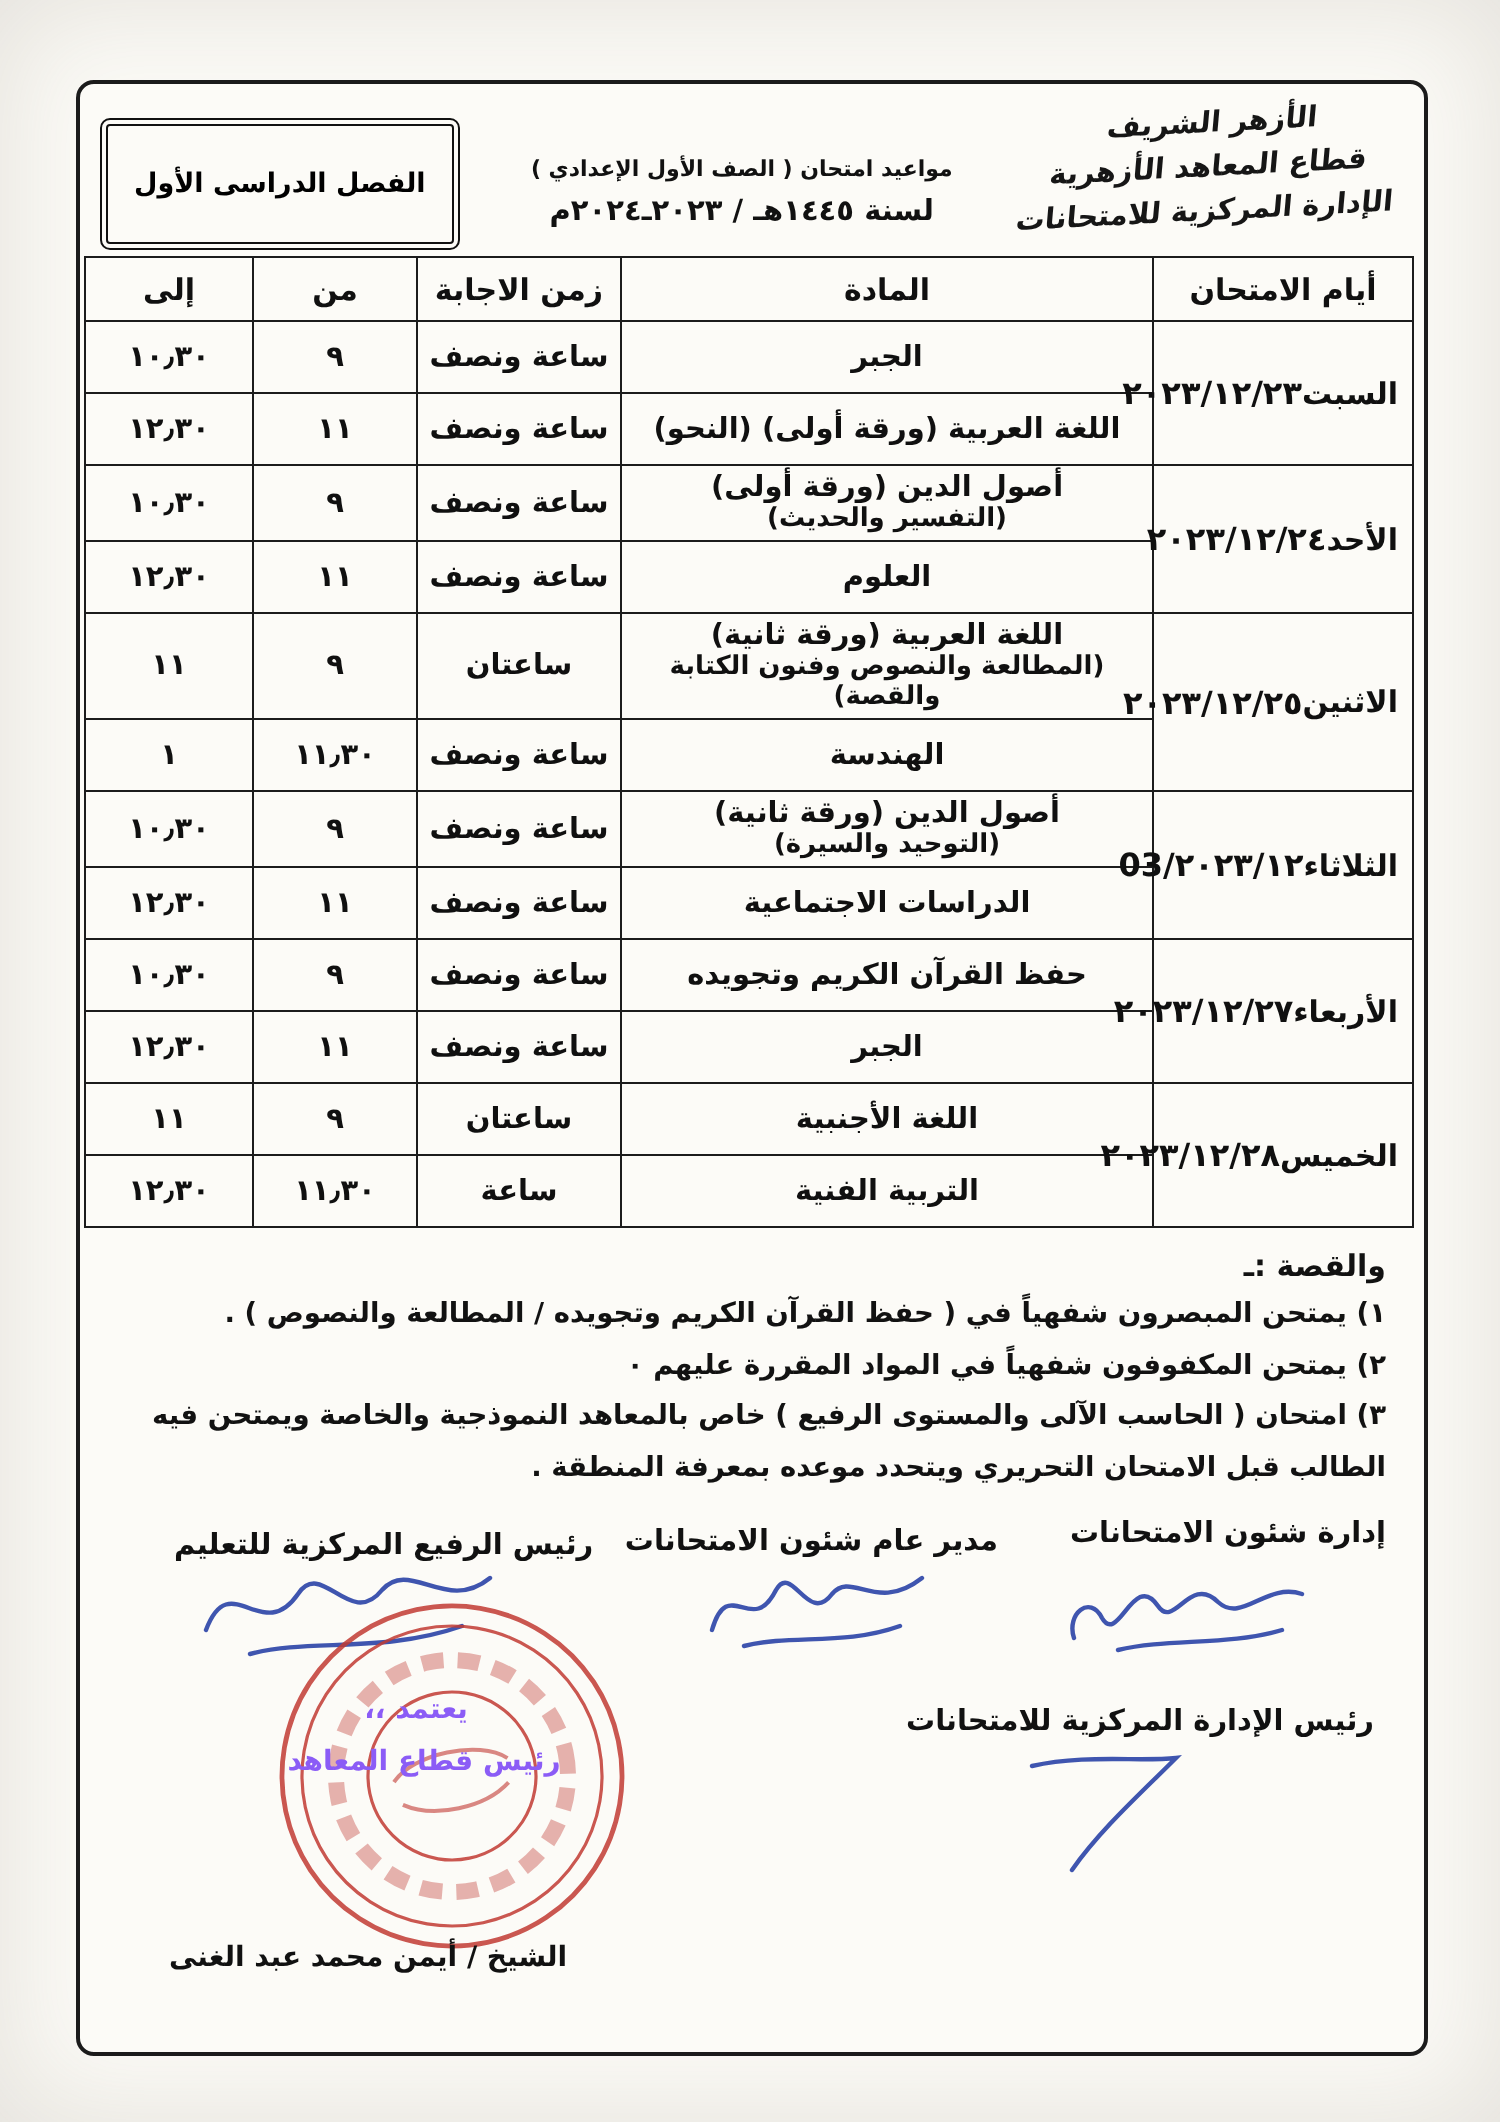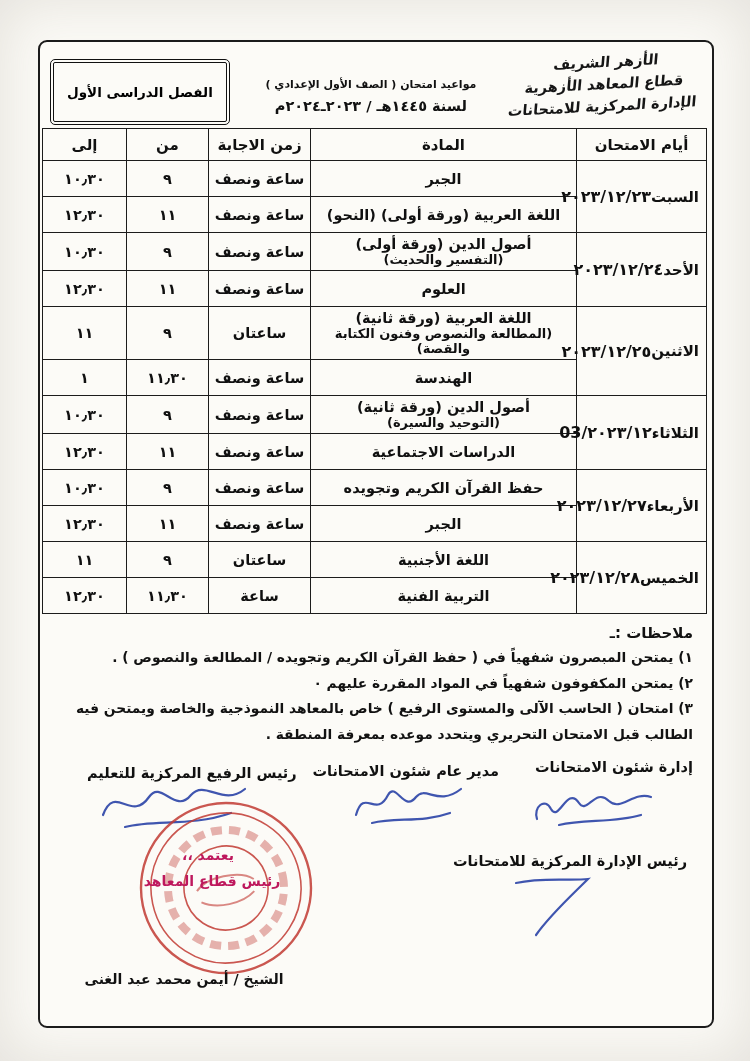--- a/index.html
+++ b/index.html
@@ -58,21 +58,21 @@
   
   .signatures { position:relative; height:256px; margin-top:4px; }
   .sig-heading { position:absolute; font-weight:700; font-size:14.5px; color:#111; white-space:nowrap; }
   .h-right  { right:14px; top:6px; }
   .h-center { right:208px; top:10px; }
   .h-left   { left:42px; top:12px; }
   .h-exams  { right:20px; top:100px; }
   .ink { position:absolute; pointer-events:none; }
   .ink path { fill:none; stroke:#2a43a6; stroke-width:2.2; stroke-linecap:round; opacity:.9; }
   .stamp { position:absolute; left:92px; top:46px; width:178px; height:178px; transform:rotate(-12deg); opacity:.85; }
-  .approve-line { position:absolute; font-weight:700; color:#be185d; text-align:center; z-index:3; }
+  .approve-line { position:absolute; font-weight:700; color:#8b5cf6; text-align:center; z-index:3; }
   .approve-1 { left:118px; top:94px; width:90px; font-size:14px; }
   .approve-2 { left:92px; top:120px; width:150px; font-size:14px; }
   .signer-name { position:absolute; left:24px; top:218px; width:230px; text-align:center; font-weight:700; font-size:14px; color:#111; }
 </style>
 </head>
 <body>
 
 <div class="page">
   <div class="frame">
 
@@ -254,21 +254,21 @@
               <div class="s2"></div>
             </td>
           <td>ساعة</td>
           <td>١١٫٣٠</td>
           <td>١٢٫٣٠</td>
         </tr>
       </tbody>
     </table>
 
     <div class="notes">
-      <div class="notes-title">ملاحظات :ـ</div>
+      <div class="notes-title">والقصة :ـ</div>
       <div class="note-item">١)  يمتحن المبصرون شفهياً في ( حفظ القرآن الكريم وتجويده / المطالعة والنصوص ) .</div>
       <div class="note-item">٢)  يمتحن المكفوفون شفهياً في المواد المقررة عليهم ٠</div>
       <div class="note-item">٣)  امتحان ( الحاسب الآلى والمستوى الرفيع ) خاص بالمعاهد النموذجية والخاصة ويمتحن فيه الطالب قبل الامتحان التحريري ويتحدد موعده بمعرفة المنطقة .</div>
     </div>
 
     <div class="signatures">
       <div class="sig-heading h-right">إدارة شئون الامتحانات</div>
       <div class="sig-heading h-center">مدير عام شئون الامتحانات</div>
       <div class="sig-heading h-left">رئيس الرفيع المركزية للتعليم</div>
       <div class="sig-heading h-exams">رئيس الإدارة المركزية للامتحانات</div>

